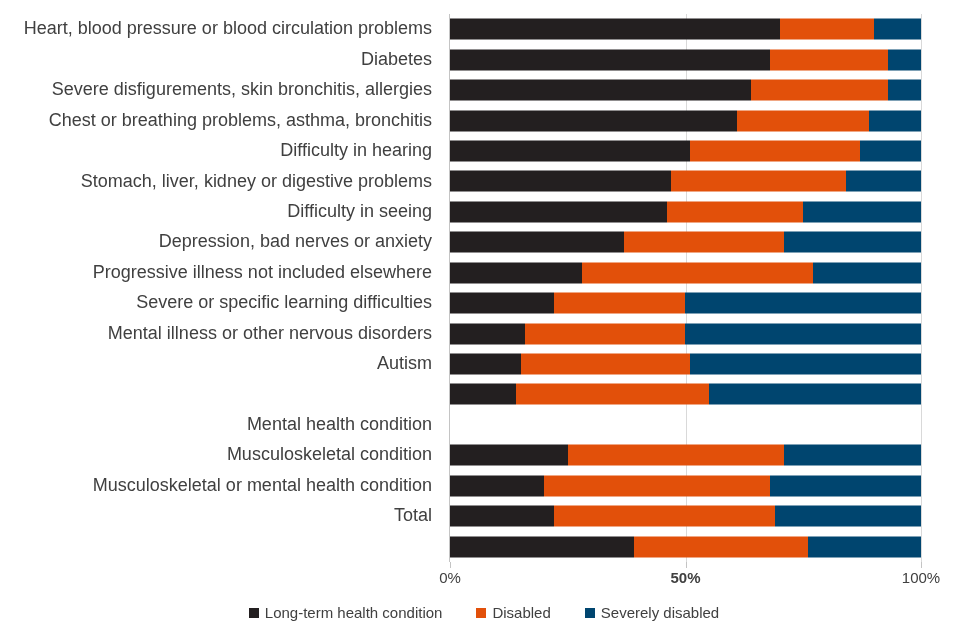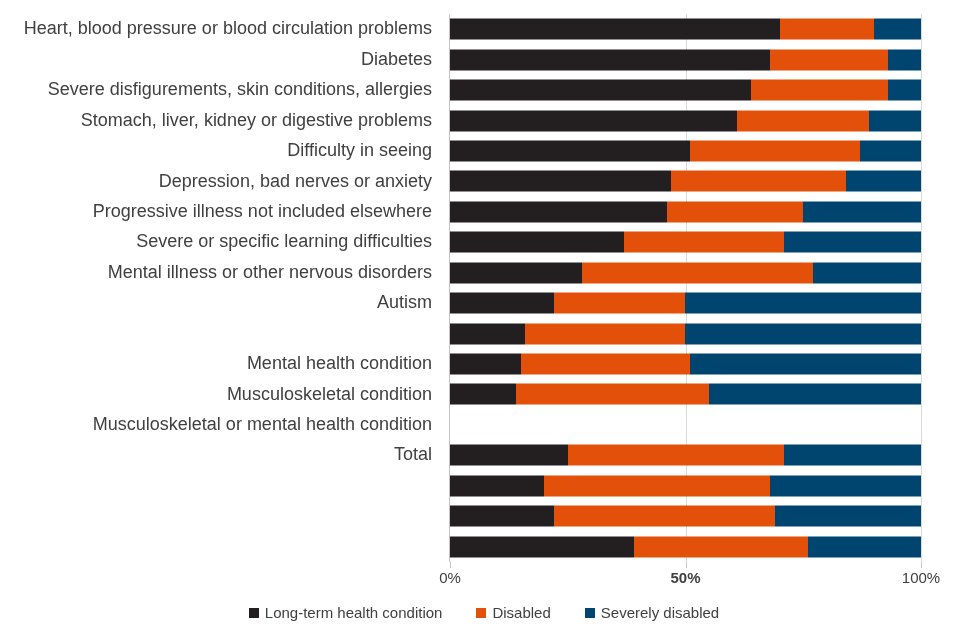--- a/index.html
+++ b/index.html
@@ -149,21 +149,23 @@
   }
 </style>
 </head>
 <body>
 
 <div id="chart-root">
 
   <div class="cat-labels" id="cat-labels">
       <div class="cat-label" style="height: 5.55556%;">Heart, blood pressure or blood circulation problems</div>
       <div class="cat-label" style="height: 5.55556%; text-align: right;">Diabetes</div>
-      <div class="cat-label" style="height: 5.55556%;">Severe disfigurements, skin conditions, allergies</div>
+      <div class="cat-label" style="height: 5.55556%;">Severe disfigurements, skin bronchitis, allergies</div>
+      <div class="cat-label" style="height: 5.55556%;">Chest or breathing problems, asthma, bronchitis</div>
+      <div class="cat-label" style="height: 5.55556%;">Difficulty in hearing</div>
       <div class="cat-label" style="height: 5.55556%;">Stomach, liver, kidney or digestive problems</div>
       <div class="cat-label" style="height: 5.55556%;">Difficulty in seeing</div>
       <div class="cat-label" style="height: 5.55556%;">Depression, bad nerves or anxiety</div>
       <div class="cat-label" style="height: 5.55556%;">Progressive illness not included elsewhere</div>
       <div class="cat-label" style="height: 5.55556%;">Severe or specific learning difficulties</div>
       <div class="cat-label" style="height: 5.55556%;">Mental illness or other nervous disorders</div>
       <div class="cat-label" style="height: 5.55556%;">Autism</div>
       <div class="cat-label" style="height: 5.55556%;"></div>
       <div class="cat-label" style="height: 5.55556%;">Mental health condition</div>
       <div class="cat-label" style="height: 5.55556%;">Musculoskeletal condition</div>

